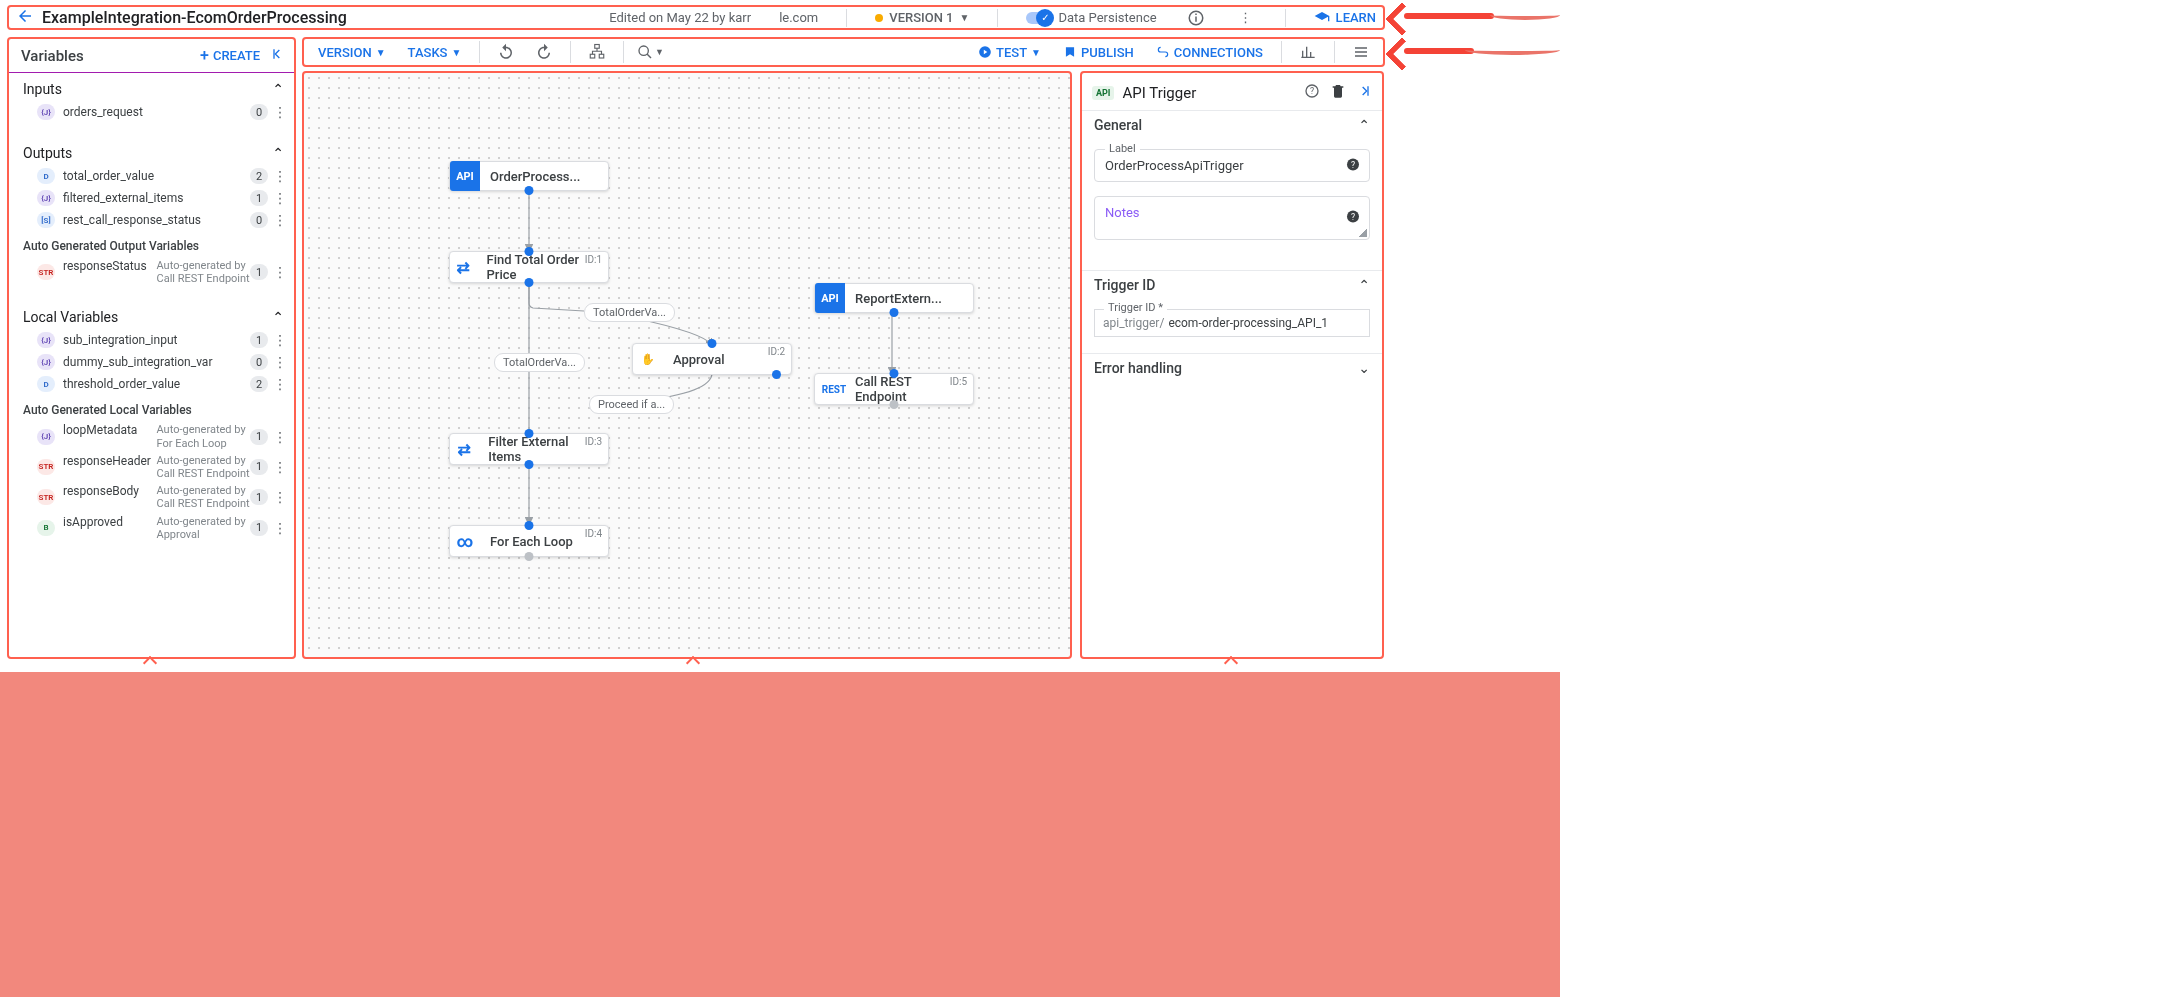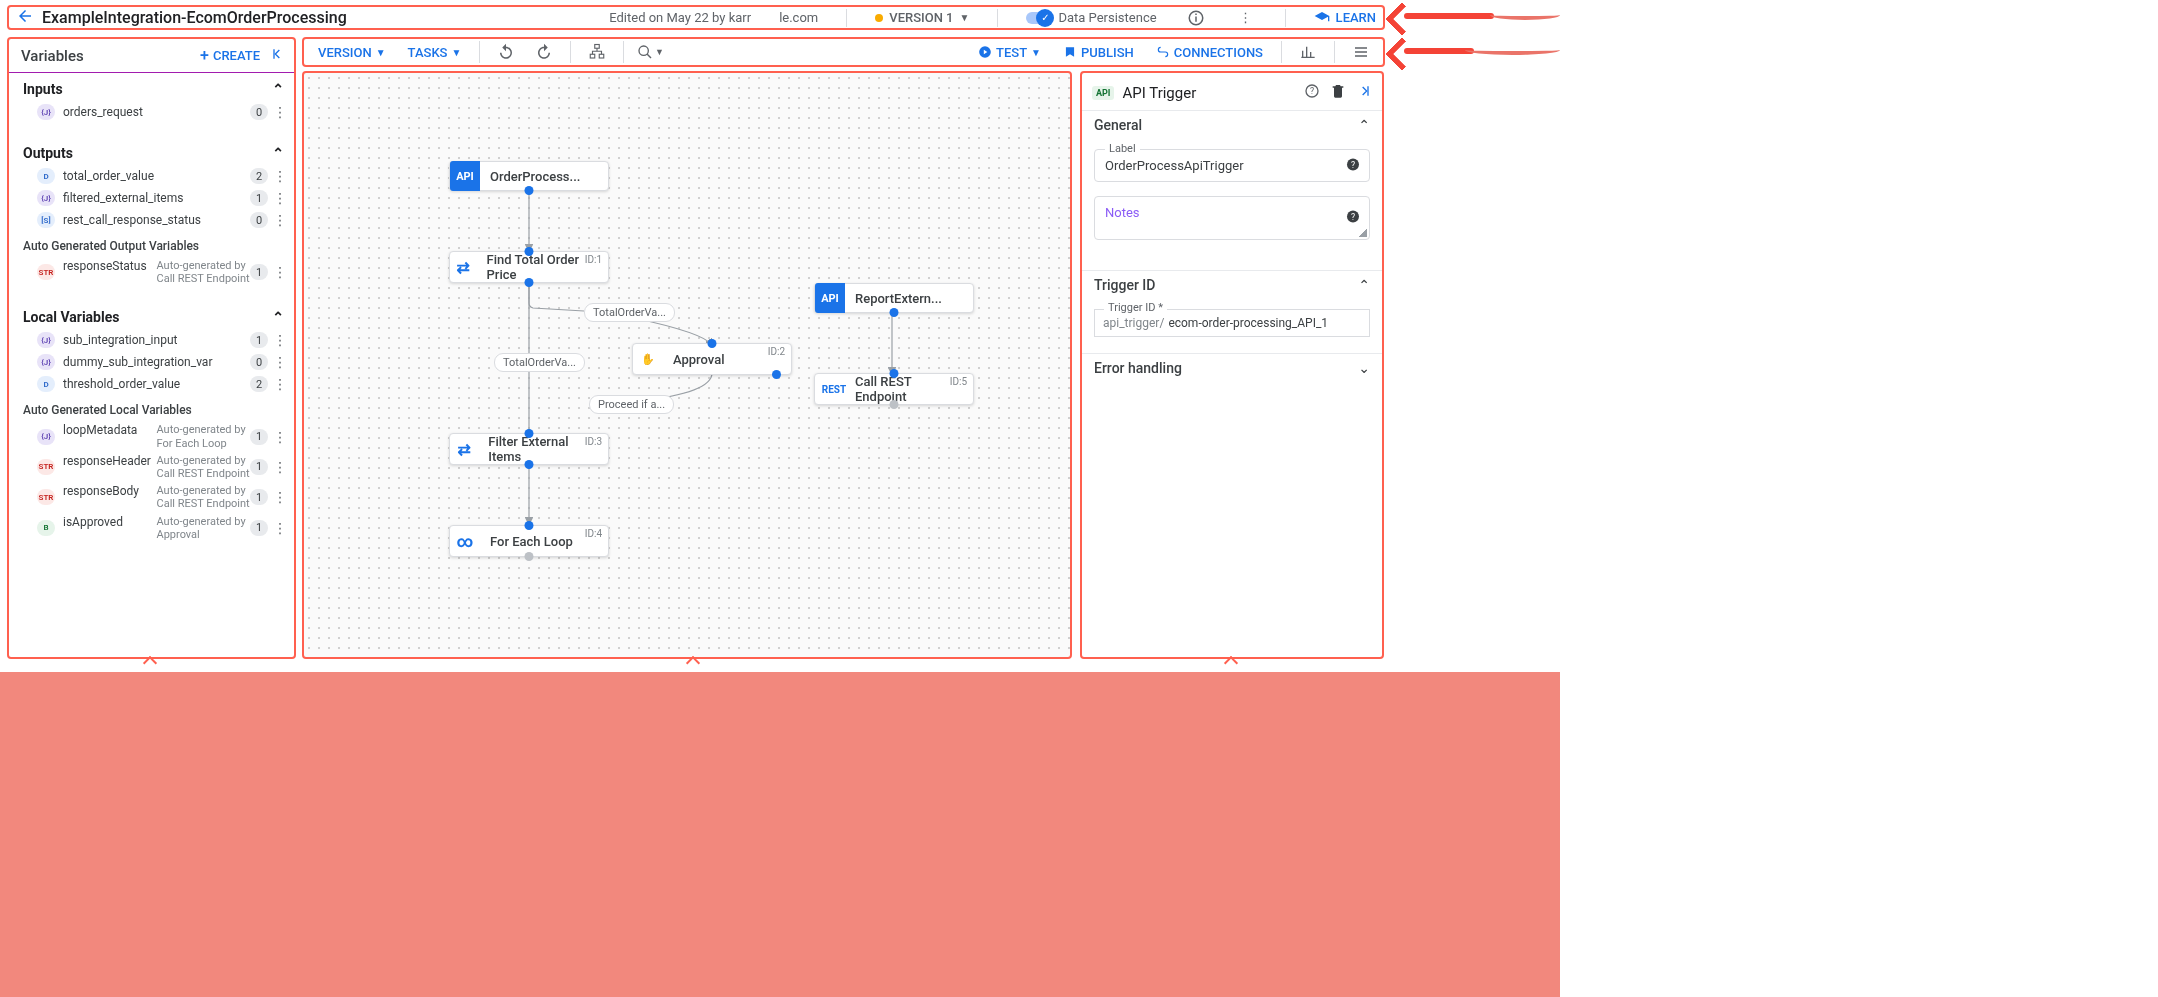--- a/index.html
+++ b/index.html
@@ -33,21 +33,21 @@
 
   .variables-panel { position: absolute; left: 7px; top: 37px; width: 289px; height: 622px; border: 2px solid #ff604f; border-radius: 4px; background: #fff; overflow: hidden; }
   .vars-header { display: flex; align-items: center; justify-content: space-between; height: 34px; padding: 0 8px 0 12px; border-bottom: 1px solid #a21caf; }
   .vars-title { font-size: 15px; font-weight: 500; color: #3c4043; }
   .vars-hdr-right { display: flex; align-items: center; gap: 10px; }
   .create-btn { color: #1a73e8; font-weight: 500; font-size: 13px; display: flex; align-items: center; gap: 4px; cursor: pointer; }
   .collapse-icon { color: #1a73e8; font-size: 16px; cursor: pointer; }
   .search-wrap { padding: 8px; }
   .search-box { border: 1px solid #dadce0; border-radius: 4px; height: 28px; display: flex; align-items: center; padding: 0 8px; gap: 6px; }
   .search-box input { border: none; outline: none; flex: 1; font-size: 13px; }
-  .section-hdr { display: flex; align-items: center; justify-content: space-between; padding: 8px 10px 4px 14px; font-weight: 700; font-size: 14px; color: #202124; }
+  .section-hdr { display: flex; align-items: center; justify-content: space-between; padding: 8px 10px 4px 14px; font-weight: 400; font-size: 14px; color: #202124; }
   .var-row { display: flex; align-items: center; padding: 2px 6px 2px 28px; min-height: 22px; }
   .var-badge { width: 18px; height: 16px; border-radius: 8px; font-size: 8px; font-weight: 600; display: inline-flex; align-items: center; justify-content: center; margin-right: 8px; }
   .b-json { background: #e8e3f8; color: #5b3fb1; }
   .b-d { background: #e4eefc; color: #2a66c9; }
   .b-str { background: #fce8e6; color: #c5221f; }
   .b-b { background: #e6f4ea; color: #137333; }
   .b-s { background: #e4eefc; color: #2a66c9; }
   .var-name { flex: 1; font-size: 12px; color: #3c4043; }
   .var-sub { flex: 1; font-size: 11px; color: #80868b; }
   .var-col { display:flex; flex-direction:row; flex:1; line-height:1.2;}

